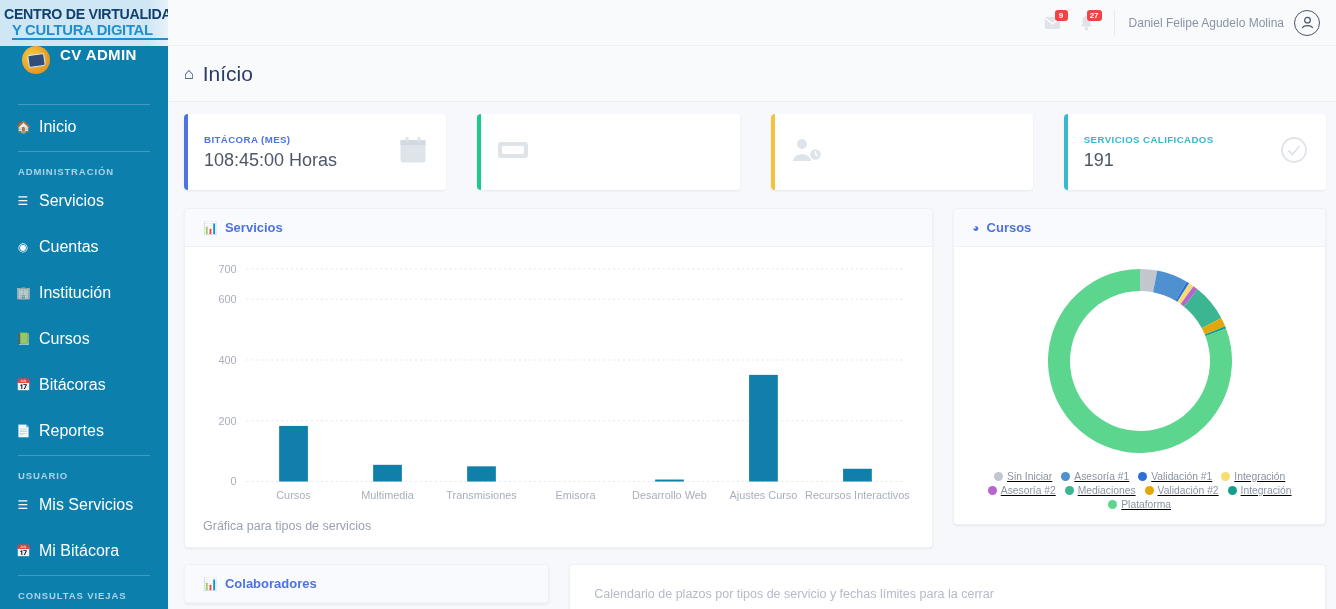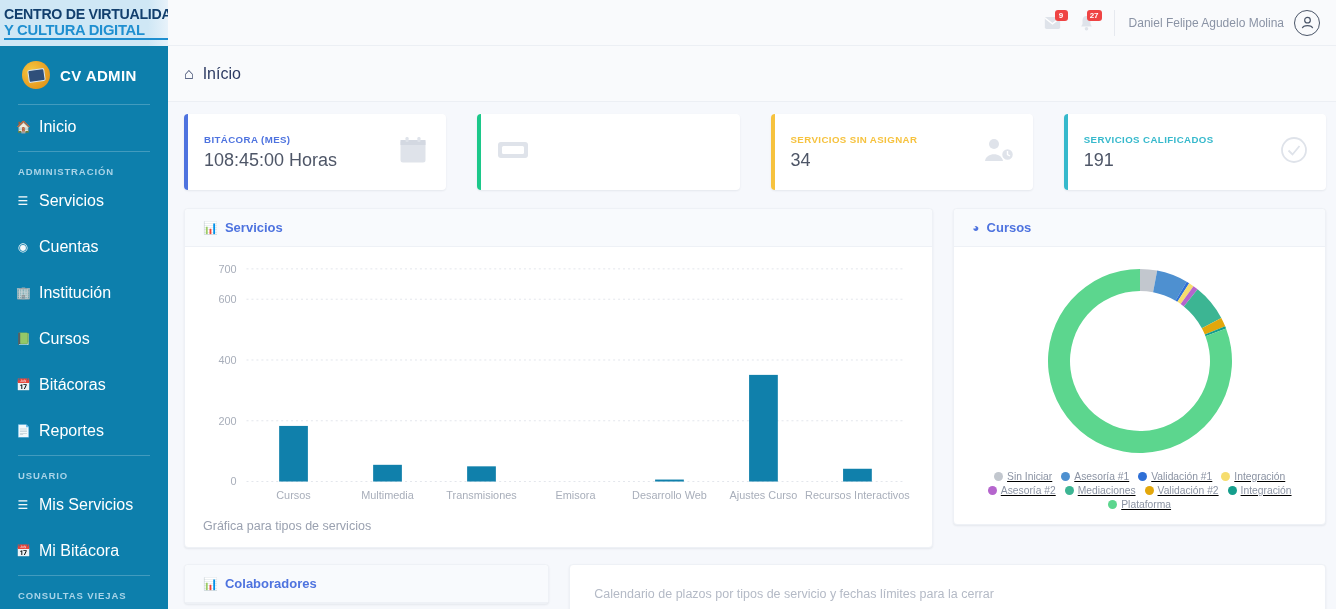--- a/index.html
+++ b/index.html
@@ -25,24 +25,24 @@
     display: flex; flex-direction: column; justify-content: center;
     padding: 0 4px;
   }
   .logo-l1 {
     font-size: 14.2px; font-weight: bold; color: #123f6d;
     letter-spacing: -0.3px; line-height: 15px; white-space: nowrap;
   }
   .logo-l2 {
     font-size: 14.8px; font-weight: bold; color: #1f8fd0;
     letter-spacing: -0.3px; line-height: 16px; white-space: nowrap;
-    border-bottom: 2px solid #1f8fd0; display: inline-block; width: 166px;
+    border-bottom: 2px solid #1f8fd0; display: inline-block; width: 166px; margin-left: 8px;
   }
   .brand {
-    height: 58px; display: flex; align-items: center; gap: 10px;
+    height: 58px; display: flex; gap: 10px;
     padding-left: 22px;
   }
   .brand-logo {
     width: 28px; height: 28px; border-radius: 50%;
     background: radial-gradient(circle at 35% 35%, #f5c842 0%, #e8a023 60%, #d88a12 100%);
     position: relative; flex: 0 0 28px;
     display: flex; align-items: center; justify-content: center;
   }
   .brand-logo::after {
     content: ""; width: 15px; height: 11px;
@@ -85,21 +85,21 @@
   .vdiv { width: 1px; height: 26px; background: #e6e9ef; margin: 0 14px 0 10px; }
   .user-name { font-size: 12px; color: #8a93a5; margin-right: 10px; }
   .avatar { width: 26px; height: 26px; border-radius: 50%; border: 1.6px solid #4a5568;
             display:flex; align-items:center; justify-content:center; color:#4a5568; cursor:pointer; }
 
   .page-head {
     height: 56px; display: flex; align-items: center; gap: 9px;
     padding-left: 16px; border-bottom: 1px solid #eceff4; background: #f9fafc;
   }
   .page-head .home-ic { color: #2d3b63; font-size: 16px; }
-  .page-title { font-size: 16px; color: #2d3b63; font-weight: normal; }
+  .page-title { font-size: 21px; color: #2d3b63; font-weight: normal; }
 
   .content { padding: 12px 10px 0 16px; }
 
   
   .cards { display: flex; gap: 31px; }
   .card {
     flex: 1; background: #fff; border-radius: 4px; height: 76px;
     box-shadow: 0 1px 2px rgba(30,40,70,.08);
     display: flex; align-items: center; justify-content: space-between;
     padding: 0 18px 0 20px; position: relative; overflow: hidden;
@@ -279,24 +279,20 @@
         </div>
         <div class="card" style="--accent:#1cc88a">
           <div class="card-icon">
             <svg width="32" height="24" viewBox="0 0 32 24">
                 <rect x="1" y="4" width="30" height="16" rx="3" fill="#dfe3ea"></rect>
                 <rect x="5" y="8" width="22" height="8" rx="1.5" fill="#fff"></rect>
               </svg>
           </div>
         </div>
         <div class="card" style="--accent:#f6c23e">
-          <div>
-            <div class="card-label">SERVICIOS SIN ASIGNAR</div>
-            <div class="card-value">34</div>
-          </div>
           <div class="card-icon">
             <svg width="32" height="26" viewBox="0 0 32 26">
                 <circle cx="11" cy="7" r="5" fill="#dfe3ea"></circle>
                 <path d="M2 24 C3 15 19 15 20 24 Z" fill="#dfe3ea"></path>
                 <circle cx="24.5" cy="17.5" r="6" fill="#dfe3ea" stroke="#fff" stroke-width="1.5"></circle>
                 <path d="M24.5 14 L24.5 17.5 L27 19" stroke="#fff" stroke-width="1.4" fill="none"></path>
               </svg>
           </div>
         </div>
         <div class="card" style="--accent:#36b9cc">

